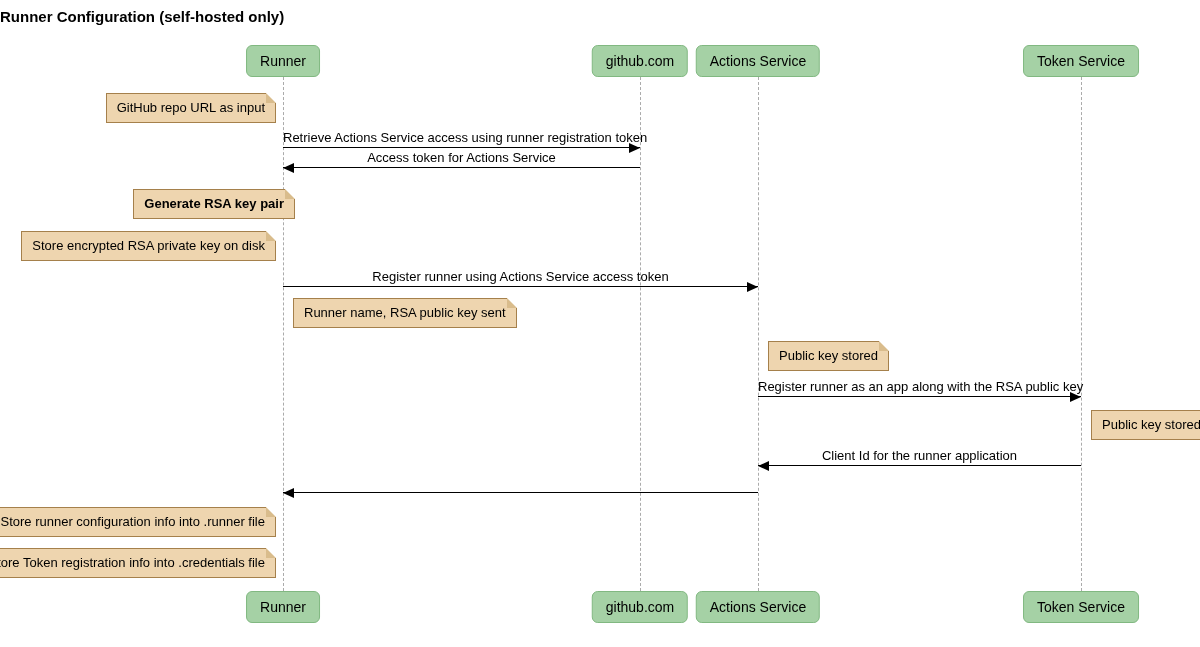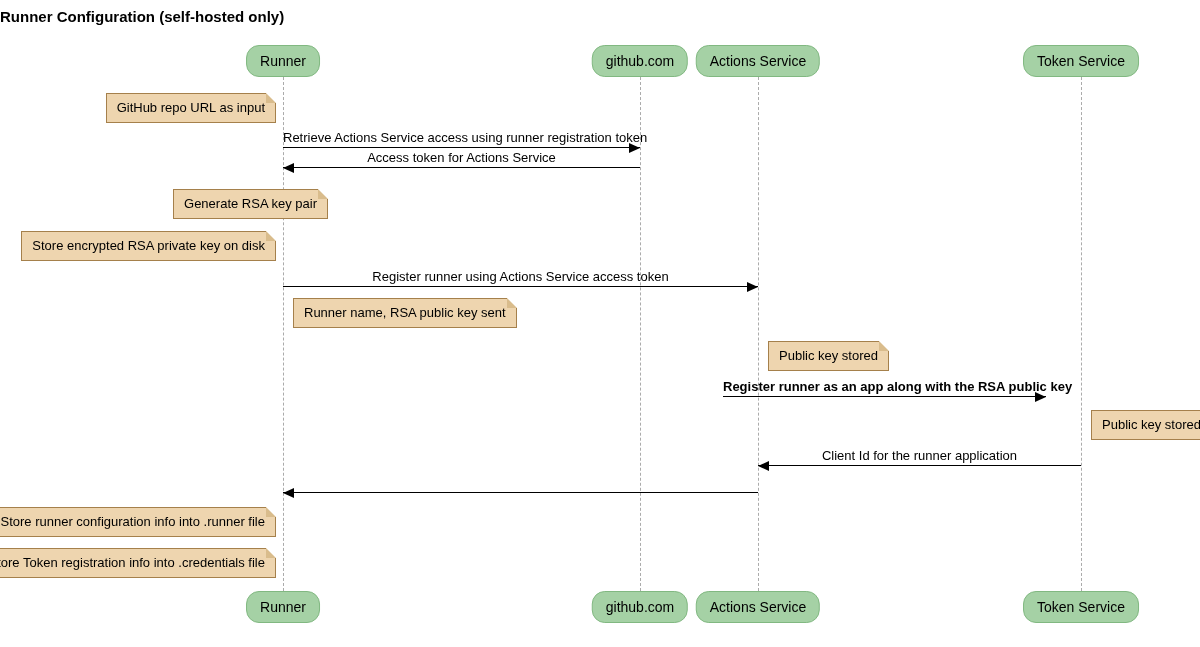--- a/index.html
+++ b/index.html
@@ -31,21 +31,21 @@
   }
   .actor {
     position: absolute;
     transform: translateX(-50%);
     height: 32px;
     line-height: 30px;
     padding: 0 13px;
     box-sizing: border-box;
     background: var(--actor-fill, #a5d1a5);
     border: 1px solid var(--actor-border, #81b881);
-    border-radius: 13px;
+    border-radius: 6px;
     font-size: 14px;
     color: var(--text, #000);
     white-space: nowrap;
   }
   .msg {
     position: absolute;
     height: 20px;
   }
   .msg-label {
     position: absolute;
@@ -132,35 +132,35 @@
     <div class="msg" style="left: 283px; top: 148px; width: 357px;">
       <div class="msg-label">Access token for Actions Service</div>
       <div class="msg-line"></div>
       <div class="arrow arrow-left"></div>
     </div>
     <div class="msg" style="left: 283px; top: 267px; width: 475px;">
       <div class="msg-label">Register runner using Actions Service access token</div>
       <div class="msg-line"></div>
       <div class="arrow arrow-right"></div>
     </div>
-    <div class="msg" style="left: 723px; top: 377px; width: 323px; font-weight: bold;">
+    <div class="msg" style="left: 758px; top: 377px; width: 323px;">
       <div class="msg-label">Register runner as an app along with the RSA public key</div>
       <div class="msg-line"></div>
       <div class="arrow arrow-right"></div>
     </div>
     <div class="msg" style="left: 758px; top: 446px; width: 323px;">
       <div class="msg-label">Client Id for the runner application</div>
       <div class="msg-line"></div>
       <div class="arrow arrow-left"></div>
     </div>
     <div class="msg" style="left: 283px; top: 473px; width: 475px;">
       <div class="msg-line"></div>
       <div class="arrow arrow-left"></div>
     </div>
     <div class="note" style="right: 924px; top: 93px;"><span>GitHub repo URL as input</span></div>
-    <div class="note" style="right: 872px; top: 189px;"><span>Generate RSA key pair</span></div>
+    <div class="note" style="right: 905px; top: 189px; font-weight: bold;"><span>Generate RSA key pair</span></div>
     <div class="note" style="right: 924px; top: 231px;"><span>Store encrypted RSA private key on disk</span></div>
     <div class="note" style="left: 293px; top: 298px;"><span>Runner name, RSA public key sent</span></div>
     <div class="note" style="left: 768px; top: 341px;"><span>Public key stored</span></div>
     <div class="note" style="left: 1091px; top: 410px;"><span>Public key stored</span></div>
     <div class="note" style="right: 924px; top: 507px;"><span>Store runner configuration info into .runner file</span></div>
     <div class="note" style="right: 924px; top: 548px;"><span>Store Token registration info into .credentials file</span></div>
   </div>
 
 </body></html>

